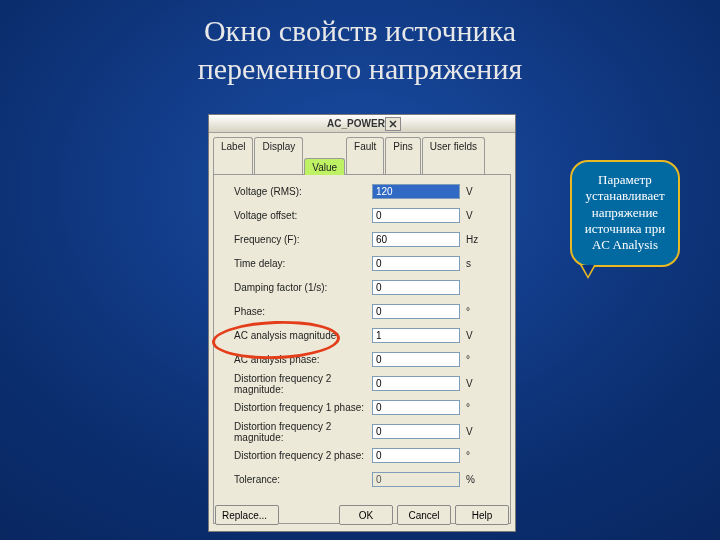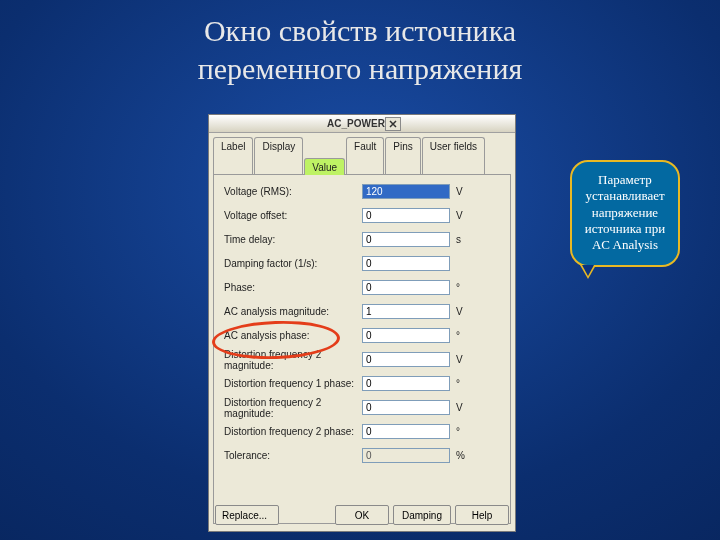--- a/index.html
+++ b/index.html
@@ -102,21 +102,21 @@
     top: 1px;
     z-index: 2;
     margin-top: 20px;
   }
   .tabpanel {
     margin: 0 4px;
     border: 1px solid #9a9a9a;
     background: #ece9d8;
     height: 350px;
     position: relative;
-    padding: 8px 10px 8px 10px;
+    padding: 8px 10px 8px 20px;
     font-size: 10px;
     color: #222;
   }
   .row {
     display: flex;
     align-items: center;
     height: 17px;
     margin-bottom: 7px;
   }
   .row .lbl { width: 138px; }
@@ -209,20 +209,25 @@
           <div class="lbl">Voltage (RMS):</div>
           <div class="fieldwrap"><input type="text" class="selected" value="120" style=""></div>
           <div class="unit">V</div>
         </div>
         <div class="row">
           <div class="lbl">Voltage offset:</div>
           <div class="fieldwrap"><input type="text" value="0" style=""></div>
           <div class="unit">V</div>
         </div>
         <div class="row">
+          <div class="lbl">Frequency (F):</div>
+          <div class="fieldwrap"><input type="text" value="60" style=""></div>
+          <div class="unit">Hz</div>
+        </div>
+        <div class="row">
           <div class="lbl">Time delay:</div>
           <div class="fieldwrap"><input type="text" value="0" style=""></div>
           <div class="unit">s</div>
         </div>
         <div class="row">
           <div class="lbl">Damping factor (1/s):</div>
           <div class="fieldwrap"><input type="text" value="0" style=""></div>
           <div class="unit"></div>
         </div>
         <div class="row">
@@ -266,16 +271,16 @@
           <div class="unit">%</div>
         </div>
       </div>
     <div class="highlight-oval"></div>
   </div>
 
   <div class="btnrow">
     <button class="btn small">Replace...</button>
     <div class="spacer"></div>
     <button class="btn">OK</button>
-    <button class="btn">Damping</button>
+    <button class="btn">Cancel</button>
     <button class="btn">Help</button>
   </div>
 </div>
 
 </body></html>

